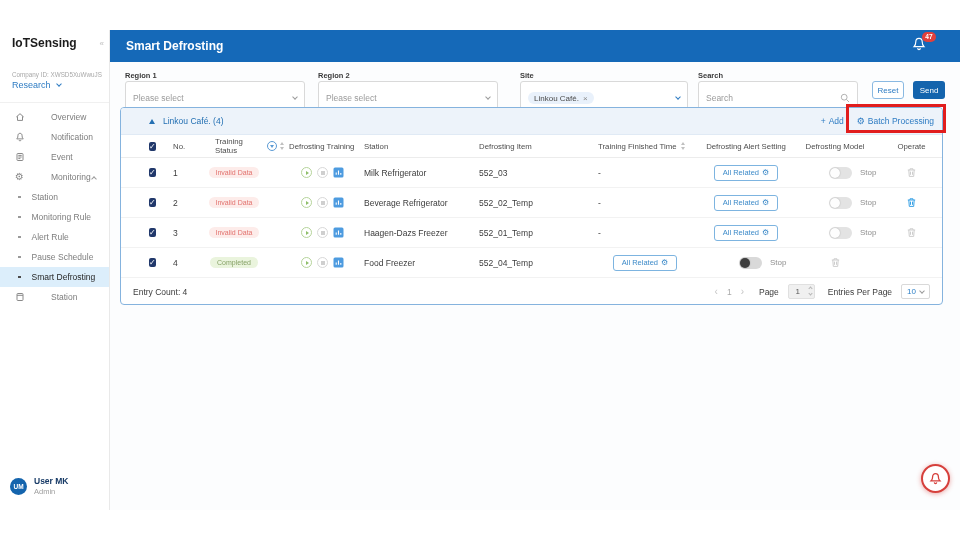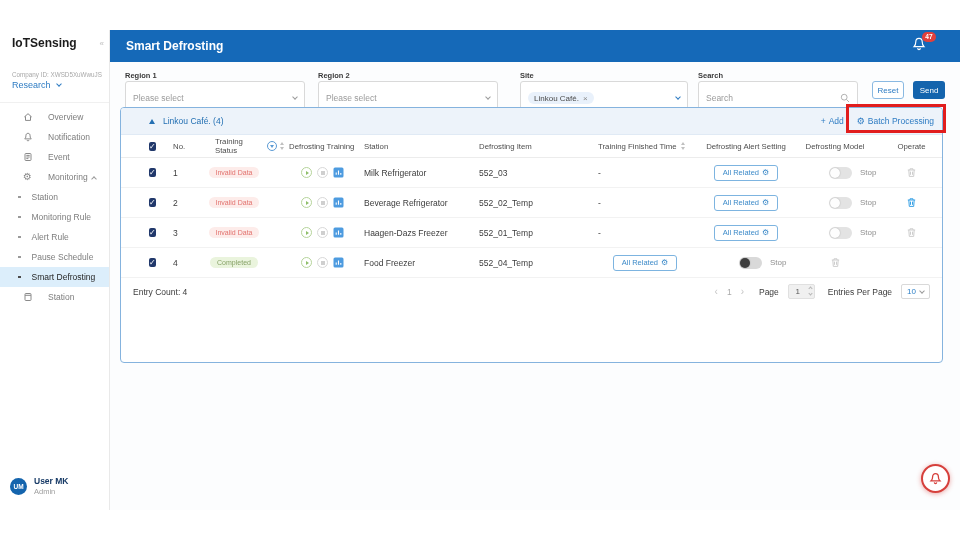--- a/index.html
+++ b/index.html
@@ -7,21 +7,21 @@
   .canvas { position:relative; width:960px; height:540px; background:#fff; overflow:hidden; }
 
   
   .sidebar { position:absolute; left:0; top:30px; width:110px; height:480px; background:#fff; border-right:1px solid #e9e9e9; z-index:5; }
   .brand { position:absolute; left:12px; top:6px; font-size:12px; font-weight:bold; color:#1b1b1b; }
   .collapse-ctl { position:absolute; right:5px; top:9px; font-size:8px; color:#bdbdbd; cursor:pointer; }
   .company { position:absolute; left:12px; top:41px; font-size:6.3px; color:#a8a8a8; white-space:nowrap; }
   .workspace { position:absolute; left:12px; top:50px; font-size:9px; color:#2e7cc3; display:flex; align-items:center; gap:6px; cursor:pointer; }
   .side-divider { position:absolute; left:0; right:0; top:72px; border-top:1px solid #f0f0f0; }
   .menu { position:absolute; left:0; right:0; top:77px; }
-  .mi { height:20px; display:flex; align-items:center; padding-left:22px; gap:15px; font-size:8.5px; color:#7d7d7d; position:relative; cursor:pointer; }
+  .mi { height:20px; display:flex; align-items:center; padding-left:14px; gap:26px; font-size:8.5px; color:#7d7d7d; position:relative; cursor:pointer; }
   .mi .micon { width:11px; display:flex; justify-content:center; color:#8a8a8a; font-size:10px; line-height:10px; }
   .mi.sub { padding-left:18px; gap:11px; }
   .bullet { width:2.5px; height:2.5px; background:#9a9a9a; }
   .mi.active { background:#dceefb; color:#262626; }
   .mi.active .bullet { background:#4a4a4a; }
   .chev { width:4px; height:4px; border-right:1px solid #2e7cc3; border-bottom:1px solid #2e7cc3; transform:rotate(45deg); margin-top:-2px; }
   .chev.grey { border-color:#9b9b9b; }
   .chev.up { transform:rotate(-135deg); margin-top:3px; }
   .mi .caret-right { position:absolute; right:13px; }
   .user { position:absolute; left:10px; bottom:14px; display:flex; gap:7px; align-items:center; }
@@ -41,21 +41,21 @@
   .ctl { position:absolute; height:18px; background:#fff; border:1px solid #d9d9d9; border-radius:3px; display:flex; align-items:center; padding:16px 7px; font-size:8.5px; color:#9a9a9a; cursor:pointer; }
   .ctl .chev-abs { position:absolute; right:7px; }
   .chip { background:#e9f1fb; border-radius:8px; padding:1.5px 6px; font-size:8px; color:#4a4a4a; display:flex; gap:4px; align-items:center; }
   .chip .x { color:#8a8a8a; cursor:pointer; }
   .search-input { width:100%; border:none; outline:none; font-size:8.5px; color:#444; background:transparent; }
   .search-input::placeholder { color:#9a9a9a; }
   .btn-reset { position:absolute; width:32px; height:18px; border:1px solid #8ab9e2; border-radius:3px; background:#fff; color:#2e7cc3; font-size:8px; display:flex; align-items:center; justify-content:center; cursor:pointer; }
   .btn-send { position:absolute; width:32px; height:18px; border:none; border-radius:3px; background:#1464ad; color:#fff; font-size:8px; display:flex; align-items:center; justify-content:center; cursor:pointer; }
 
   
-  .panel { position:absolute; left:10px; top:45px; width:823px; height:256px; border:1px solid #85b3de; border-radius:4px; background:#fff; }
+  .panel { position:absolute; left:10px; top:45px; width:823px; height:198px; border:1px solid #85b3de; border-radius:4px; background:#fff; }
   .group-head { height:27px; background:#edf3fa; border-bottom:1px solid #e0eaf5; border-radius:3px 3px 0 0; display:flex; align-items:center; padding:0 8px 0 12px; }
   .tri-up { width:0; height:0; border-left:3.5px solid transparent; border-right:3.5px solid transparent; border-bottom:5px solid #2470b3; margin-left:16px; margin-right:8px; cursor:pointer; }
   .group-title { color:#2470b3; font-size:8.5px; }
   .gh-actions { margin-left:auto; display:flex; align-items:center; gap:13px; }
   .link-btn { color:#2e7cc3; font-size:8.5px; display:flex; align-items:center; gap:3px; cursor:pointer; }
   .link-btn .g { font-size:9px; }
   .gridrow { display:grid; grid-template-columns:42px 38px 66px 20px 70px 114px 118px 112px 90px 88px 65px; align-items:center; }
   .thead { height:23px; border-bottom:1px solid #ececec; font-size:7.8px; color:#4d4d4d; }
   .trow { height:30px; border-bottom:1px solid #f2f2f2; font-size:8.5px; color:#3b3b3b; }
   .cc { padding-left:28px; }

